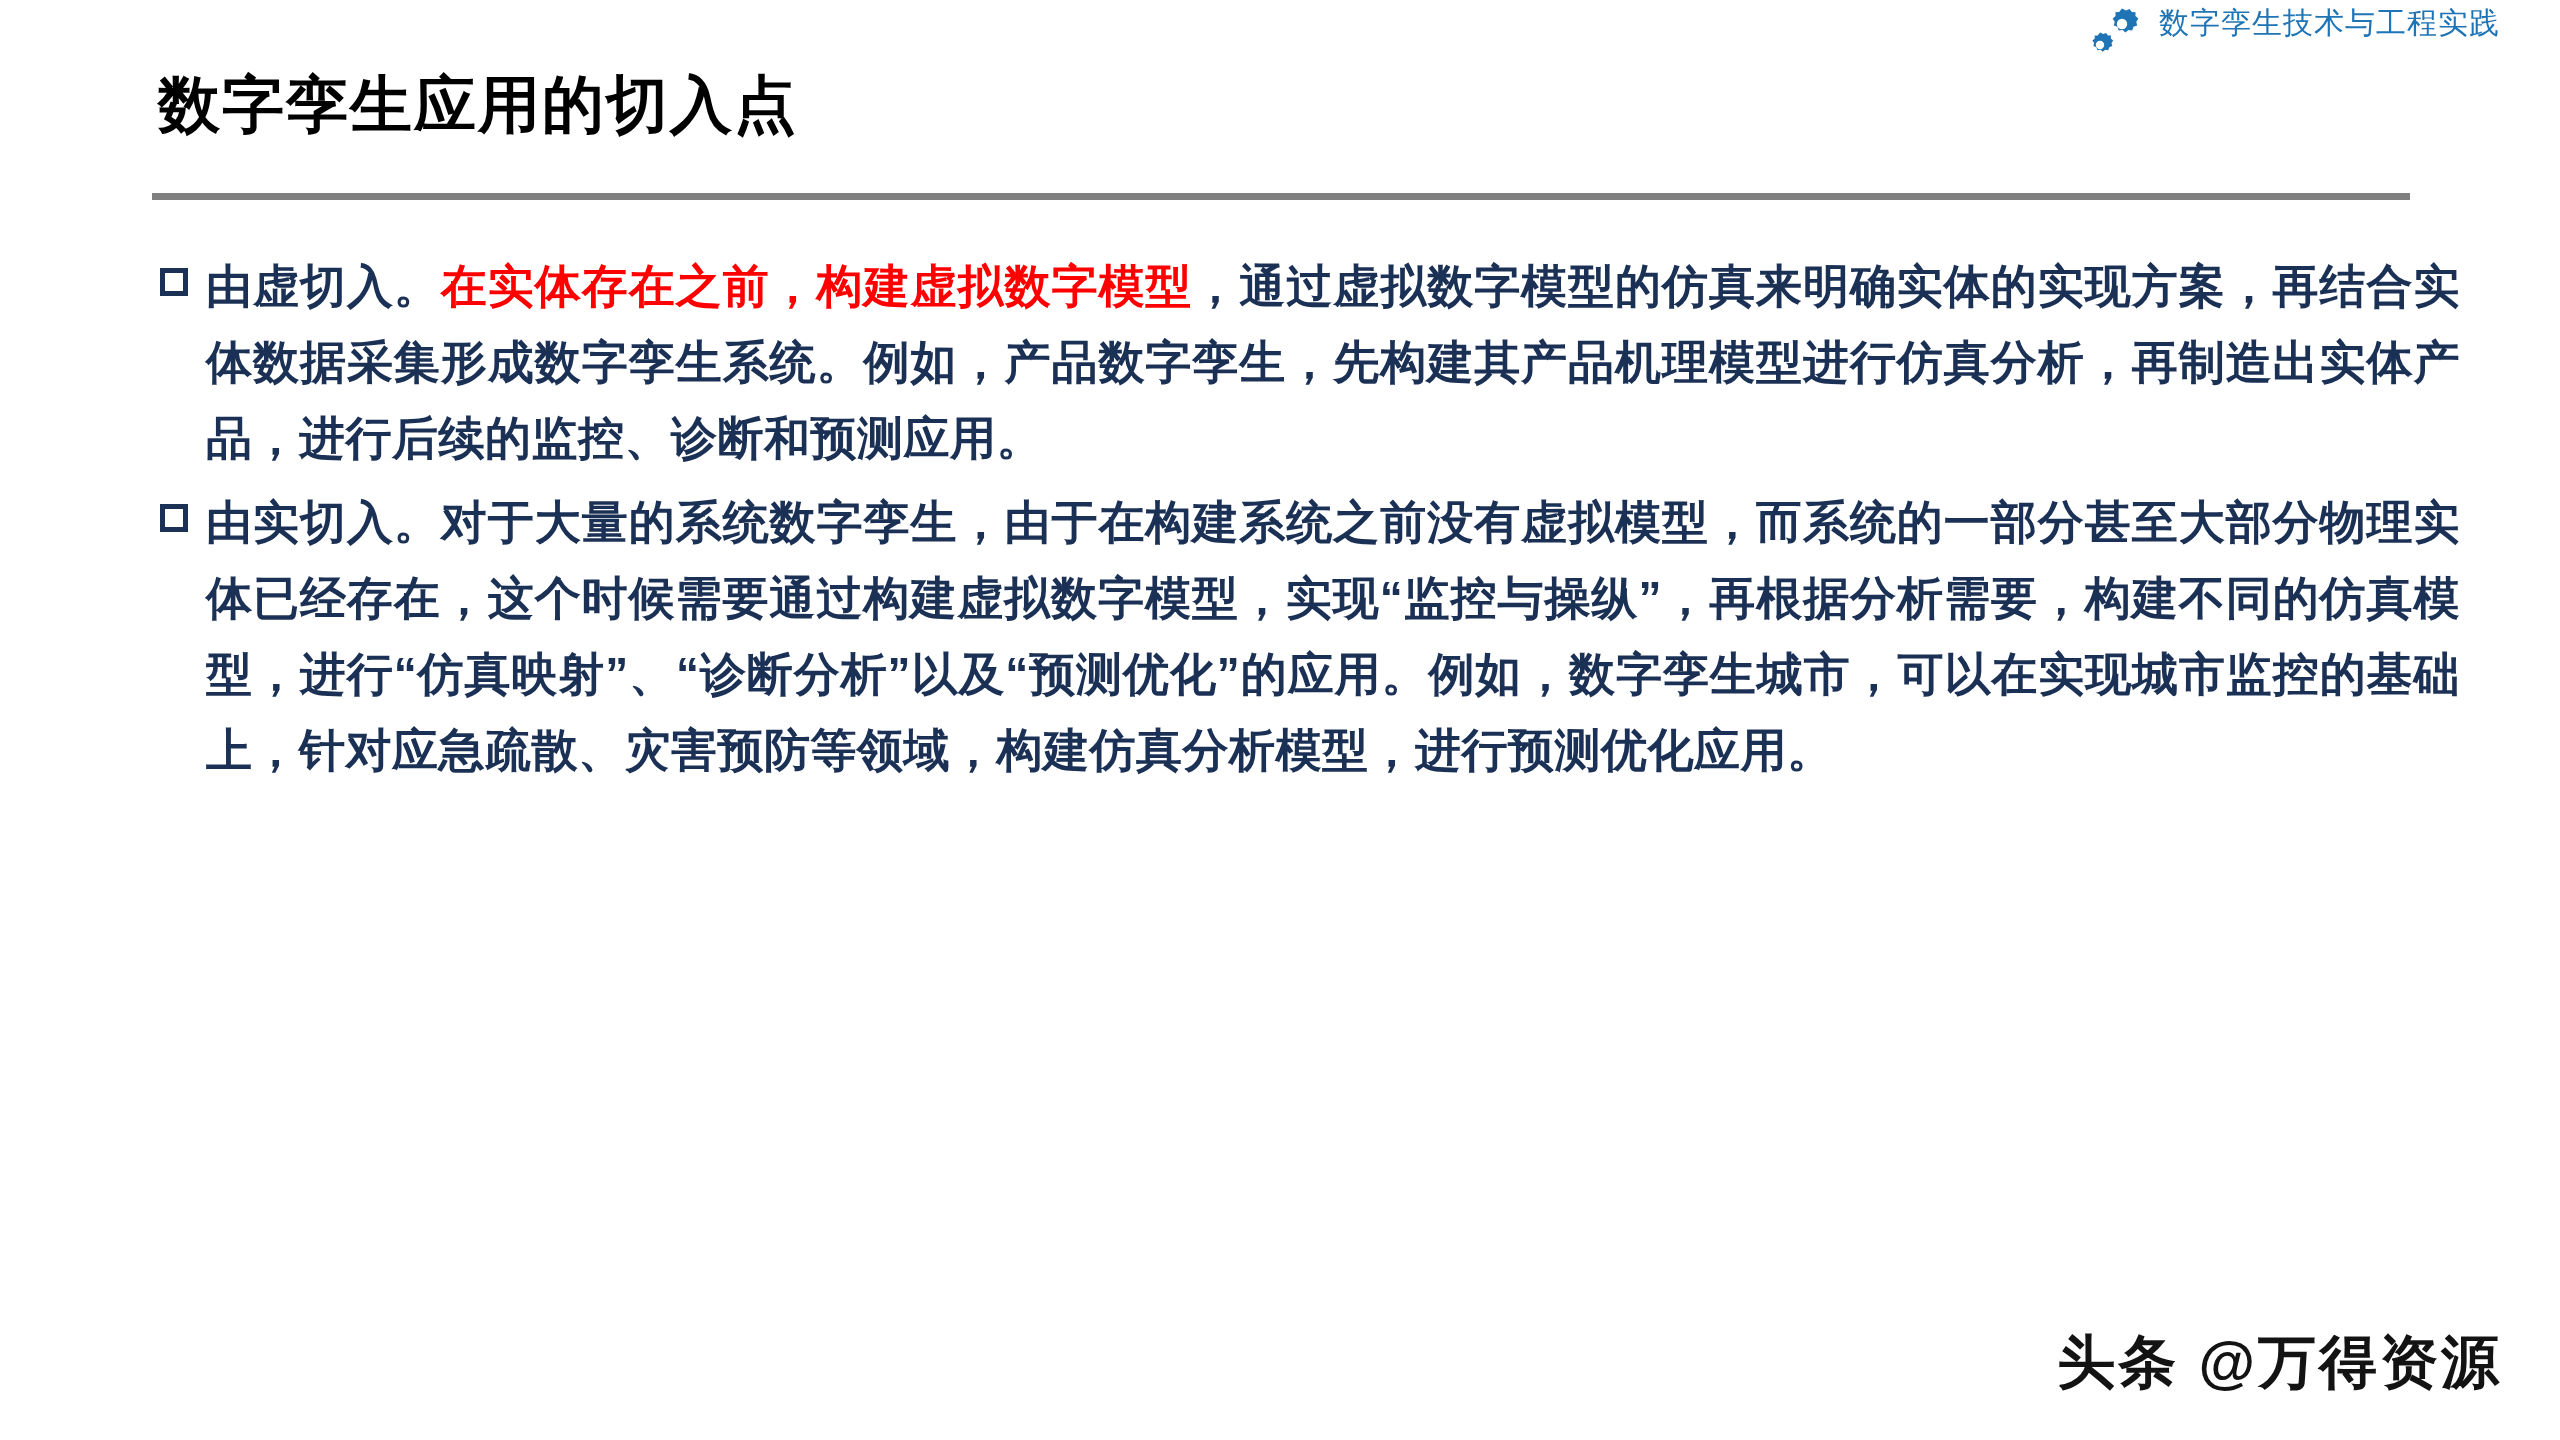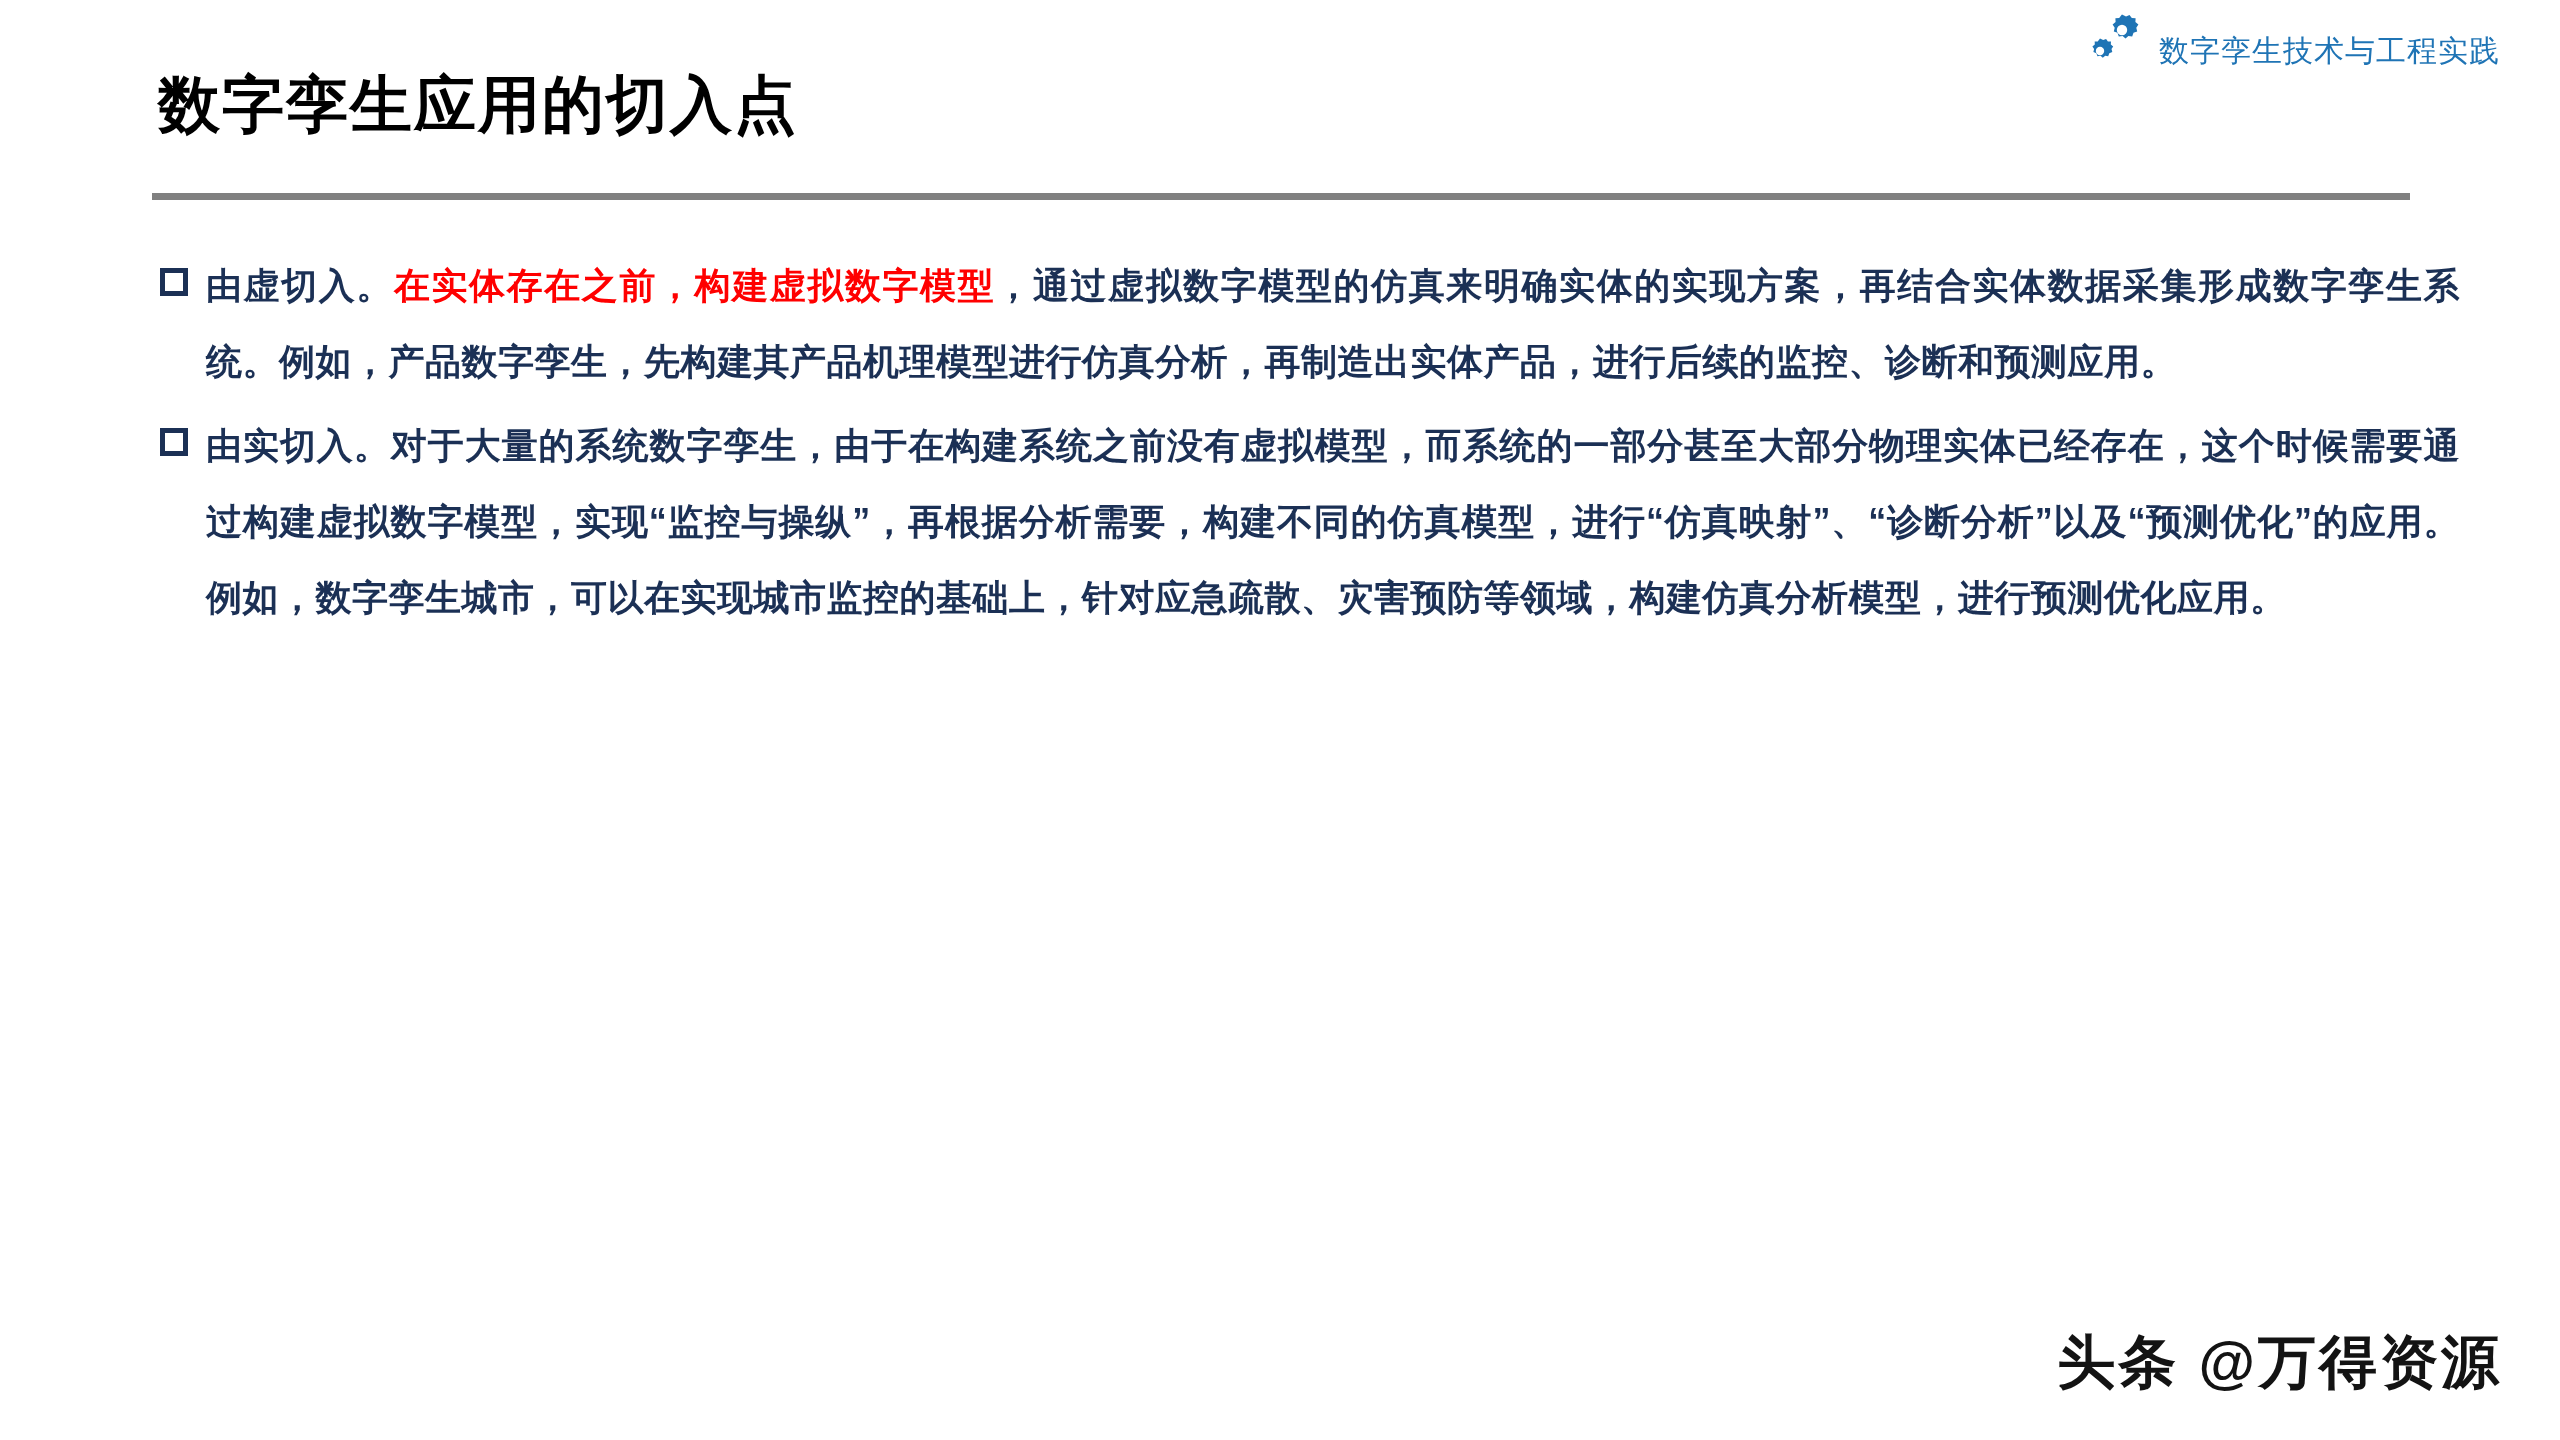--- a/index.html
+++ b/index.html
@@ -23,21 +23,21 @@
     background: #ffffff;
     box-sizing: border-box;
   }
 
   
   .brand {
     position: absolute;
     top: 8px;
     right: 60px;
     display: flex;
-    align-items: flex-end;
+    align-items: flex-start;
     gap: 14px;
     height: 58px;
   }
   .brand-logo {
     width: 60px;
     height: 52px;
     display: block;
     flex: 0 0 auto;
   }
   .brand-title {
@@ -74,21 +74,21 @@
   .content {
     position: absolute;
     left: 160px;
     top: 248px;
     width: 2300px;
   }
   .bullet {
     position: relative;
     display: block;
     color: #1B3055;
-    font-size: 36px;
+    font-size: 46px;
     font-weight: bold;
     line-height: 76px;
     letter-spacing: 0.5px;
     text-align: justify;
     text-justify: inter-ideograph;
     padding-left: 46px;
     margin-bottom: 8px;
   }
   .bullet .marker {
     position: absolute;

